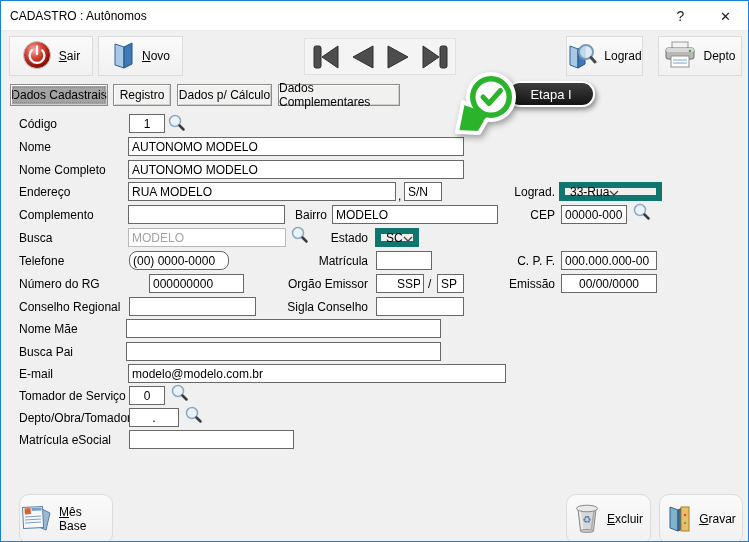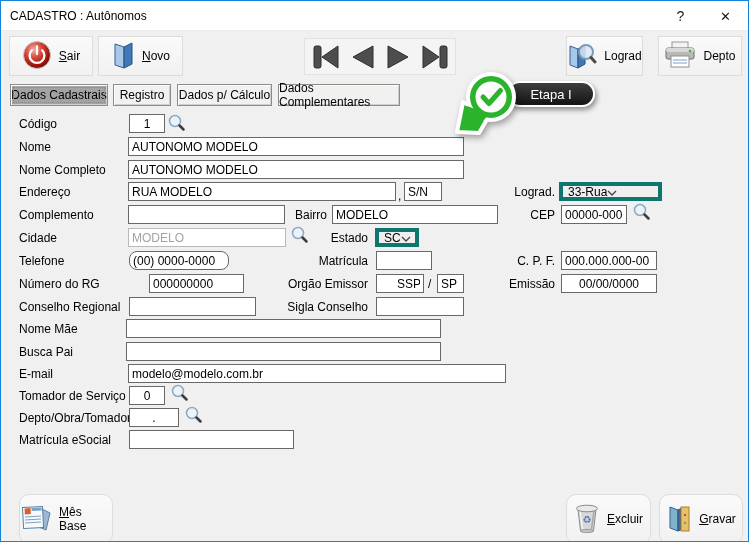--- a/index.html
+++ b/index.html
@@ -61,21 +61,21 @@
   .inp {
     position: absolute; height: 19px; background: #fff;
     border: 1px solid #686868; font-family: "Liberation Sans", sans-serif;
     font-size: 12px; color: #000; padding: 0 3px;
   }
   .inp.center { text-align: center; }
   .inp.disabled { color: #a3a3a3; border-color: #b9b9b9; }
 
   .sel {
     position: absolute; height: 19px; background: #efefef;
-    border: 4px solid #0f766e; display: flex; align-items: center;
+    border: 6px solid #0f766e; display: flex; align-items: center;
     justify-content: flex-start; padding: 0 5px; font-size: 12px; cursor: default;
   }
 
   .sep { position: absolute; font-size: 12px; }
 
   .mag { position: absolute; width: 18px; height: 18px; display: block; cursor: pointer; }
 
   
   .badge-wrap { position: absolute; left: 446px; top: 69px; width: 170px; height: 70px; z-index: 5; }
   .pill {
@@ -184,21 +184,21 @@
   <div class="tab active" style="left:9px;width:98px">Dados Cadastrais</div>
   <div class="tab" style="left:112px;width:58px">Registro</div>
   <div class="tab" style="left:176px;width:95px">Dados p/ Cálculo</div>
   <div class="tab" style="left:277px;width:122px">Dados Complementares</div>
 
   <div class="lbl" style="left:18px;top:116px">Código</div>
   <div class="lbl" style="left:18px;top:139px">Nome</div>
   <div class="lbl" style="left:18px;top:162px">Nome Completo</div>
   <div class="lbl" style="left:18px;top:184px">Endereço</div>
   <div class="lbl" style="left:18px;top:207px">Complemento</div>
-  <div class="lbl" style="left:18px;top:230px">Cidade</div>
+  <div class="lbl" style="left:18px;top:230px">Busca</div>
   <div class="lbl" style="left:18px;top:253px">Telefone</div>
   <div class="lbl" style="left:18px;top:276px">Número do RG</div>
   <div class="lbl" style="left:18px;top:299px">Conselho Regional</div>
   <div class="lbl" style="left:18px;top:321px">Nome Mãe</div>
   <div class="lbl" style="left:18px;top:344px">Busca Pai</div>
   <div class="lbl" style="left:18px;top:366px">E-mail</div>
   <div class="lbl" style="left:18px;top:388px">Tomador de Serviço</div>
   <div class="lbl" style="left:18px;top:410px">Depto/Obra/Tomador</div>
   <div class="lbl" style="left:18px;top:432px">Matrícula eSocial</div>
 

